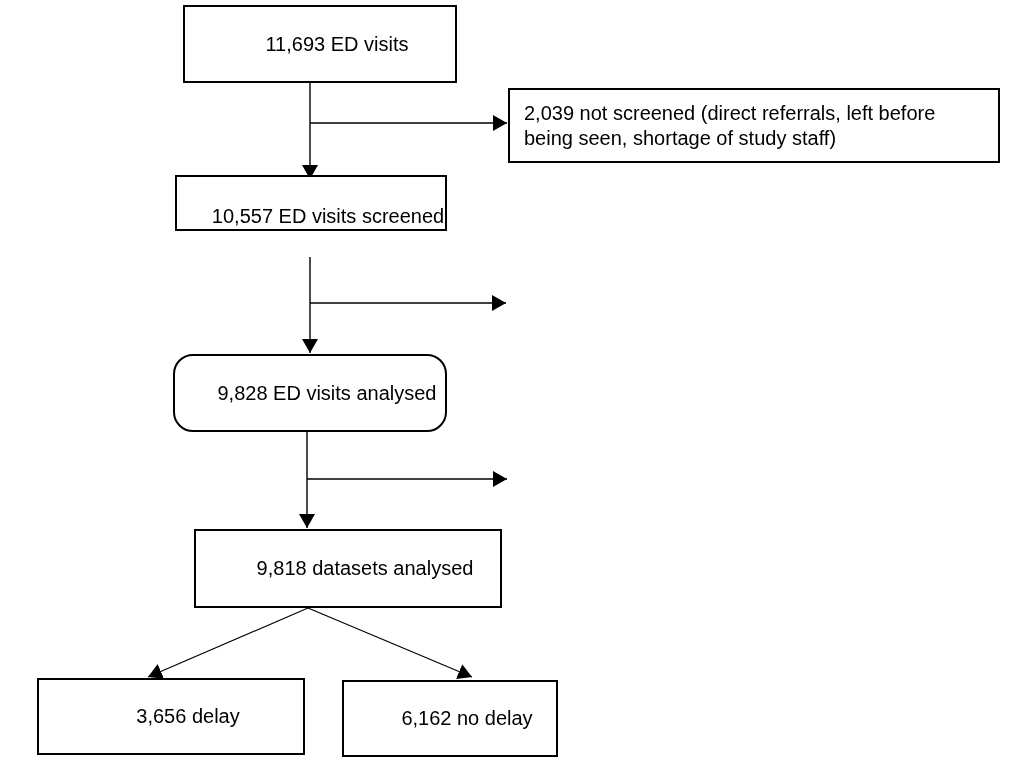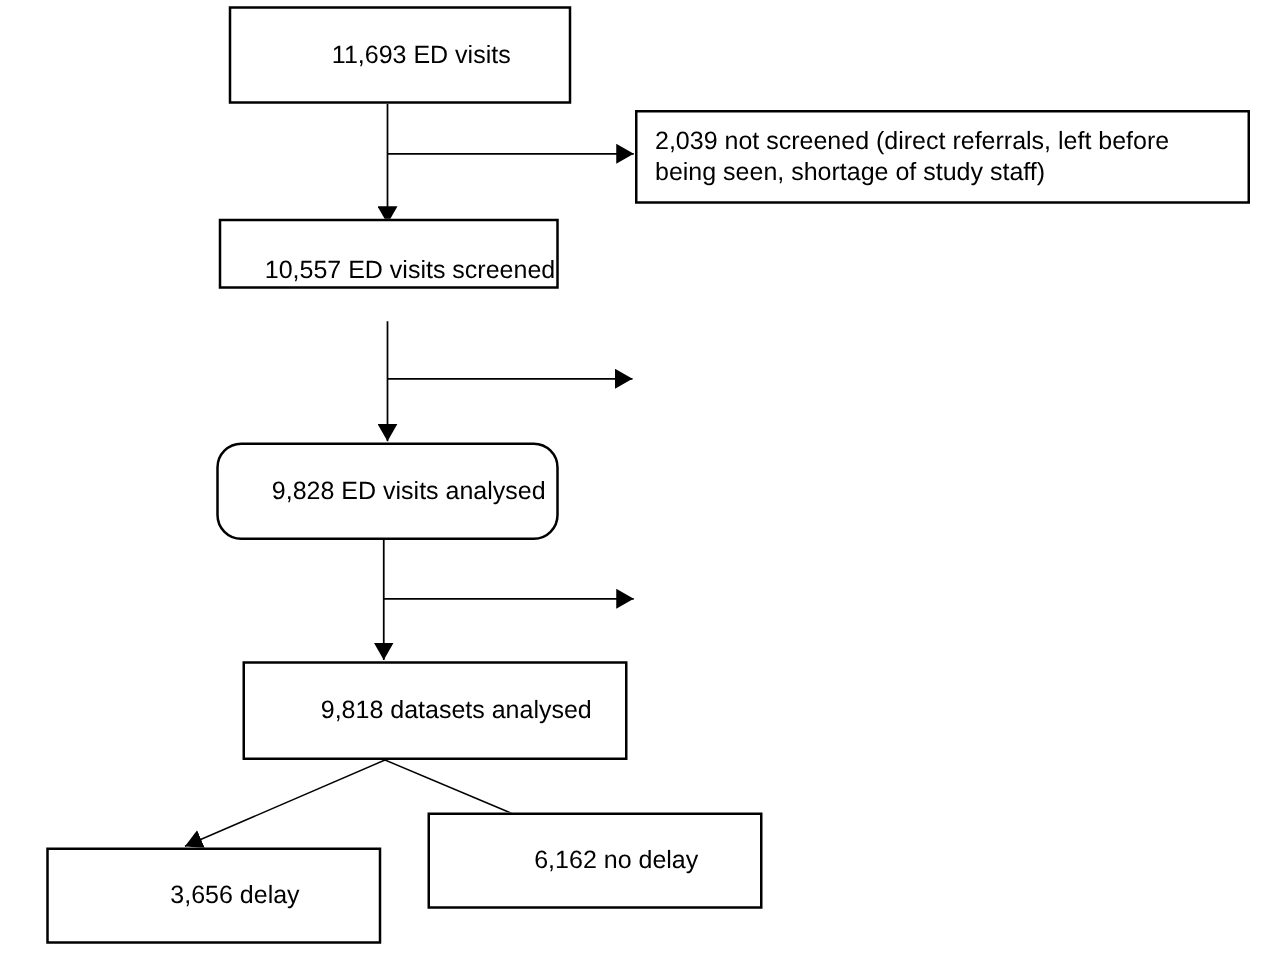--- a/index.html
+++ b/index.html
@@ -46,21 +46,21 @@
   }
   
   .n-ed-visits        { left: 183px; top: 5px;   width: 274px; height: 78px; }
   .n-not-screened     { left: 508px; top: 88px;  width: 492px; height: 75px; }
   .n-screened         { left: 175px; top: 175px; width: 272px; height: 56px; align-items: flex-end; }
   .n-not-enrolled     { left: 507px; top: 267px; width: 493px; height: 73px; }
   .n-visits-analysed  { left: 173px; top: 354px; width: 274px; height: 78px; border-radius: 20px; }
   .n-missing-delay    { left: 508px; top: 449px; width: 492px; height: 63px; }
   .n-datasets         { left: 174px; top: 529px; width: 308px; height: 79px; margin-left: 20px; }
   .n-delay            { left: 5px;   top: 678px; width: 268px; height: 77px; margin-left: 32px; }
-  .n-no-delay         { left: 342px; top: 650px; width: 268px; height: 77px; }
+  .n-no-delay         { left: 342px; top: 680px; width: 216px; height: 77px; }
 </style>
 </head>
 <body>
 
 <div class="canvas">
 
   <svg class="connectors" width="1009" height="762" viewBox="0 0 1009 762">
     <defs>
       <marker id="arrow" markerUnits="userSpaceOnUse" markerWidth="14" markerHeight="16" refX="14" refY="8" orient="auto">
         <path d="M0 0 L14 8 L0 16 Z" fill="#000000"></path>

